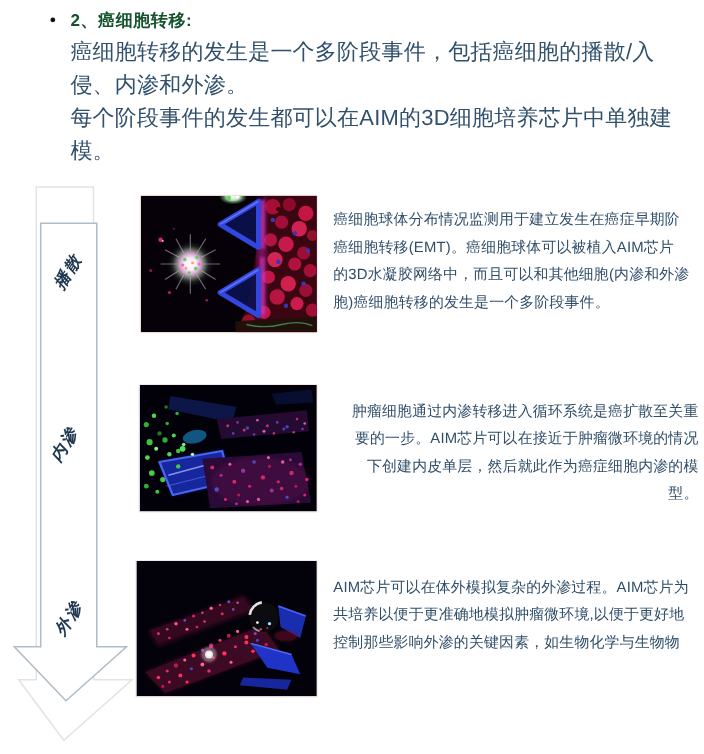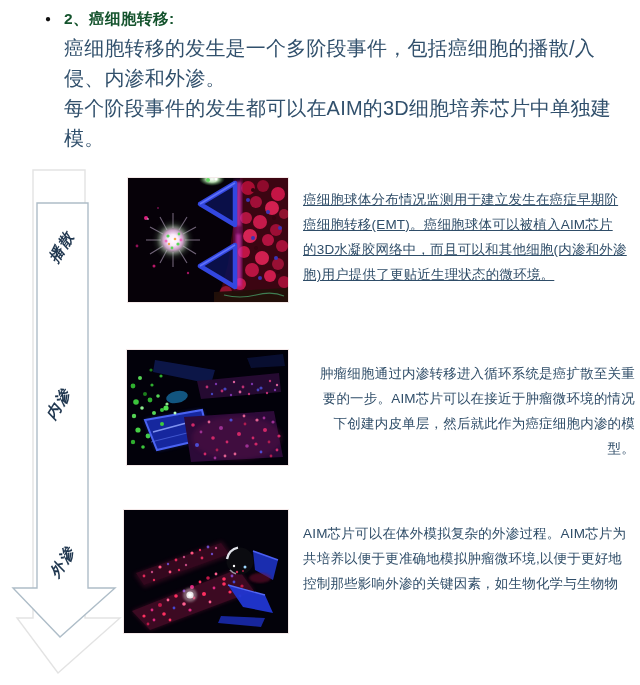--- a/index.html
+++ b/index.html
@@ -350,25 +350,25 @@
 
   <path d="M129,41 L154,50 L149,70 L131,60 Z" fill="#1b2fb8" opacity="0.95"></path>
   <path d="M129,41 L154,50" stroke="#4a5ef0" stroke-width="1.5" fill="none"></path>
   <ellipse cx="136" cy="68" rx="11" ry="5" fill="#7c1030" opacity="0.5" filter="url(#f-b6)"></ellipse>
   <path d="M104,75 L141,85 L149,103 L119,97 Z" fill="#2136d2" opacity="0.95"></path>
   <path d="M104,75 L141,85" stroke="#5468f5" stroke-width="1.3" fill="none"></path>
   <path d="M97,106 L141,108 L137,117 L94,113 Z" fill="#1a2aac" opacity="0.9"></path>
 </svg>
 </div>
 
-<div class="txtblock" style="top:187px;text-decoration:underline;">
+<div class="txtblock" style="top:187px;">
   <div>癌细胞球体分布情况监测用于建立发生在癌症早期阶</div>
   <div>癌细胞转移(EMT)。癌细胞球体可以被植入AIM芯片</div>
   <div>的3D水凝胶网络中，而且可以和其他细胞(内渗和外渗</div>
-  <div>胞)用户提供了更贴近生理状态的微环境。</div>
+  <div>胞)癌细胞转移的发生是一个多阶段事件。</div>
 </div>
 
 <div class="txtblock" style="top:361px;text-align:right;">
   <div>肿瘤细胞通过内渗转移进入循环系统是癌扩散至关重</div>
   <div>要的一步。AIM芯片可以在接近于肿瘤微环境的情况</div>
   <div>下创建内皮单层，然后就此作为癌症细胞内渗的模</div>
   <div>型。</div>
 </div>
 
 <div class="txtblock" style="top:521px;">

